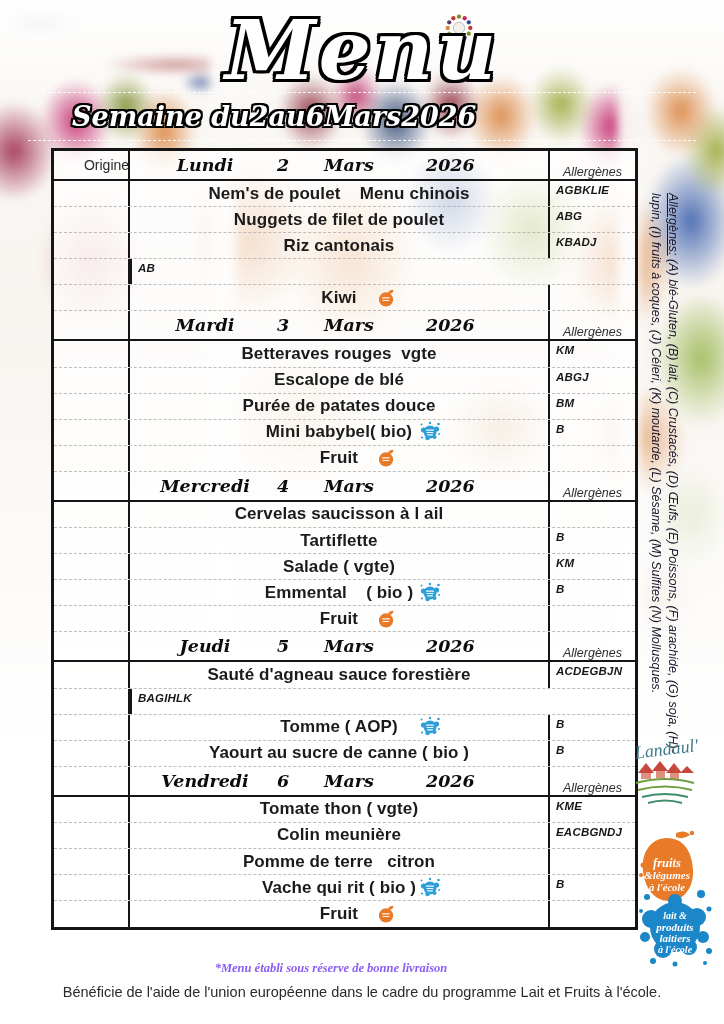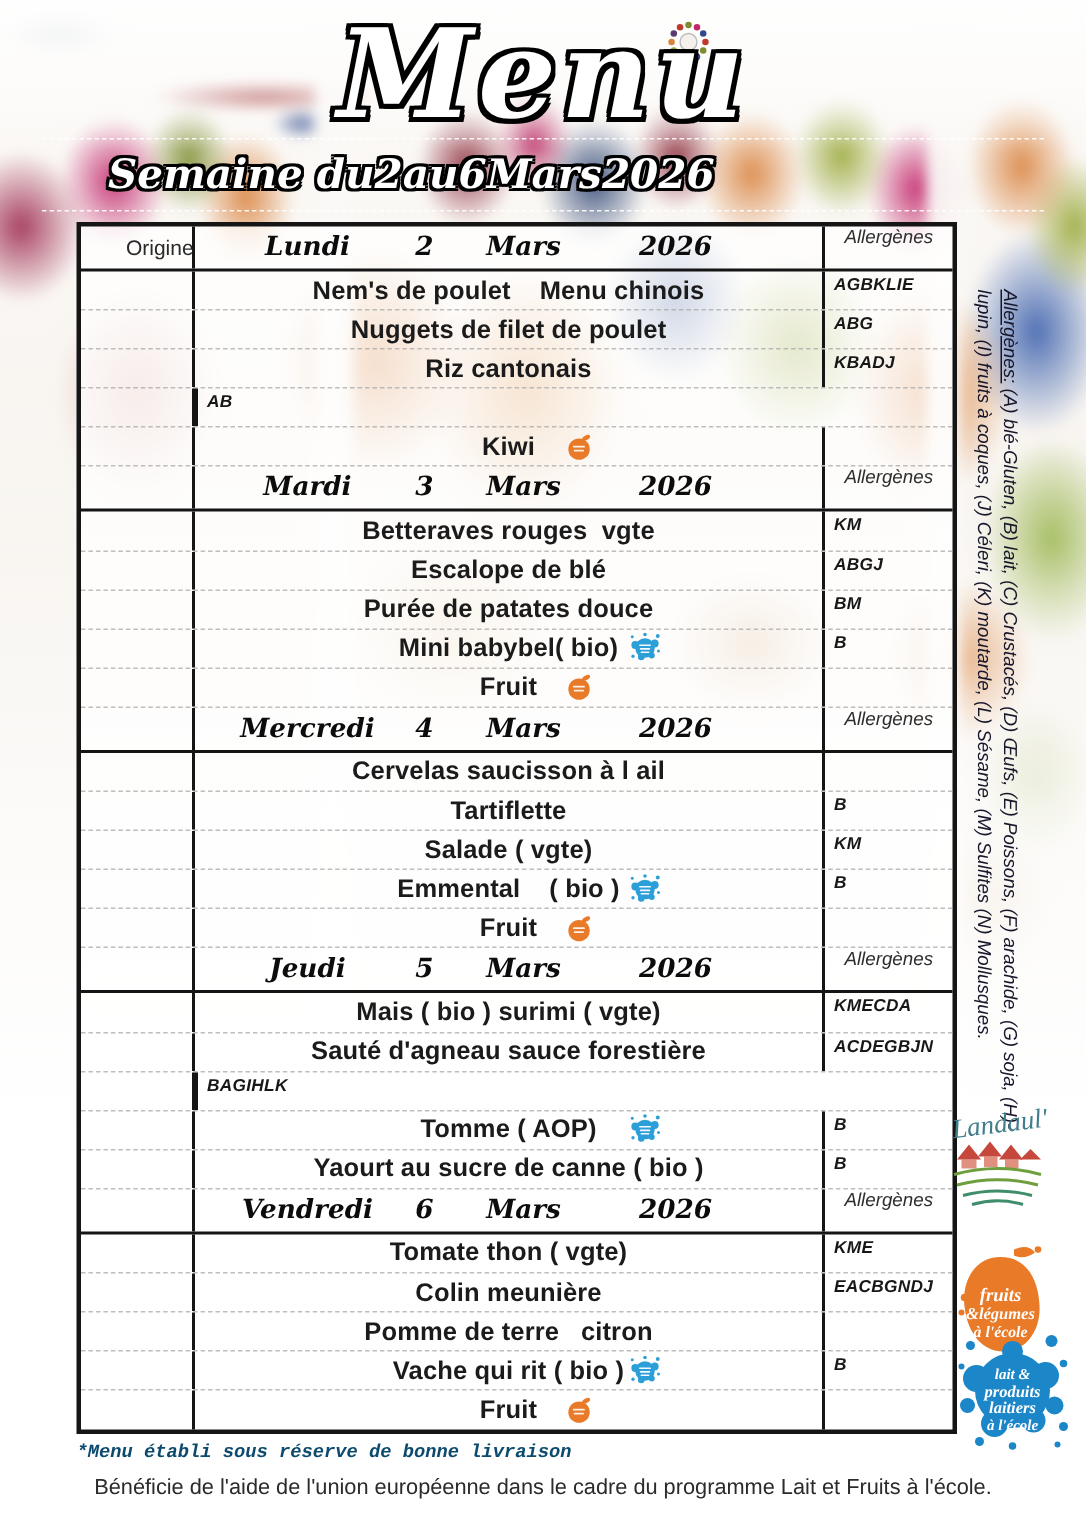--- a/index.html
+++ b/index.html
@@ -87,21 +87,21 @@
     font-size:14px; color:#2a2a2a;padding-left:31px; }
   .cell-allerg { border-left:2px solid #151515; padding:3px 3px 0 6px;
     font-style:italic; font-weight:700; font-size:11.5px; color:#171717; letter-spacing:.2px; }
   .day-header { height:30px; border-bottom:2.5px solid #151515; }
   .hdr-main { display:flex; align-items:center; padding-left:20px;
     font-family:"DejaVu Serif", serif; font-style:italic; font-weight:bold; font-size:17.5px; color:#0c0c0c; }
   .d-name { width:110px; text-align:center; }
   .d-date { width:46px; text-align:center; }
   .d-month { width:86px; text-align:center; }
   .d-year { margin-left:34px; }
-  .hdr-allerg { display:flex; align-items:flex-start; justify-content:center; border-left:2px solid #151515;
+  .hdr-allerg { display:flex; align-items:flex-end; justify-content:center; border-left:2px solid #151515;
     font-style:italic; font-size:12.5px; font-weight:400; color:#2e2e2e; padding:0; }
   .dish { height:26.1px; border-bottom:1px dashed rgba(168,168,168,.75); }
   .dish:last-child { border-bottom:none; }
   .dish-main { position:relative; display:flex; align-items:center; justify-content:center;
     font-weight:700; font-size:17px; color:#1b1b1b; white-space:pre; letter-spacing:.1px; }
   .icon-wrap { position:absolute; top:50%; transform:translateY(-50%); line-height:0; }
   .icon-wrap.fruit { left:calc(50% + 38px); }
   .icon-wrap.milk  { left:calc(50% + 80px); }
   
   .legend {
@@ -110,23 +110,23 @@
     font-style:italic; font-size:12.5px; line-height:16.5px; color:#17172c; font-weight:500;
     white-space:nowrap;
   }
   
   .logo { position:absolute; line-height:0; }
   .logo-commune { left:632px; top:733px; }
   .logo-fruits  { left:638px; top:829px; }
   .logo-lait    { left:638px; top:887px; }
   
   .footnote {
-    position:absolute; left:51px; top:961px; width:560px; 
-    font-family:Liberation Mono, monospace; font-style:italic; font-weight:600;
-    font-size:12.5px; color:#0c4a6e;
+    position:absolute; left:51px; top:961px; width:560px; text-align:center;
+    font-family:Liberation Serif, serif; font-style:italic; font-weight:600;
+    font-size:12.5px; color:#8b5cf6;
   }
   .footer-text {
     position:absolute; left:0; top:984px; width:100%; text-align:center;
     font-size:14.5px; color:#2b2b2b;
   }
   svg text { font-family:"Liberation Serif", serif; }
 </style>
 </head>
 <body>
 
@@ -384,27 +384,20 @@
       <span class="d-name">Jeudi</span>
       <span class="d-date">5</span>
       <span class="d-month">Mars</span>
       <span class="d-year">2026</span>
     </div>
     <div class="hdr-allerg">
           <span>Allergènes</span>
         </div>
   </div>
 
-  <div class="row dish">
-    <div class="cell-origin"></div>
-    <div class="dish-main">
-      <span class="dish-label">Mais ( bio ) surimi ( vgte)</span>
-    </div>
-    <div class="cell-allerg">KMECDA</div>
-  </div>
 
   <div class="row dish">
     <div class="cell-origin"></div>
     <div class="dish-main">
       <span class="dish-label">Sauté d'agneau sauce forestière</span>
     </div>
     <div class="cell-allerg">ACDEGBJN</div>
   </div>
 
   <div class="row dish">

